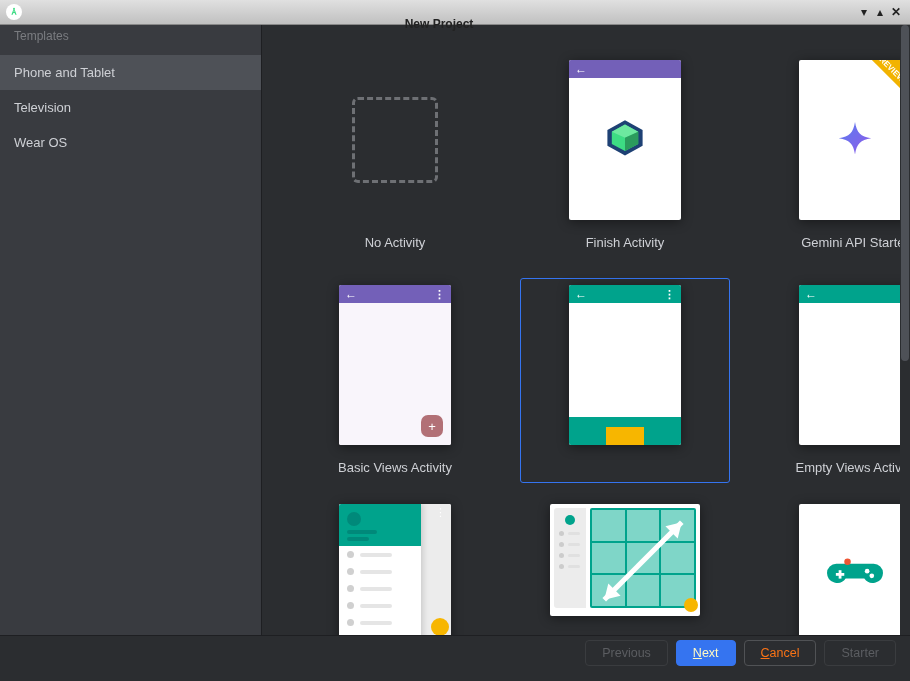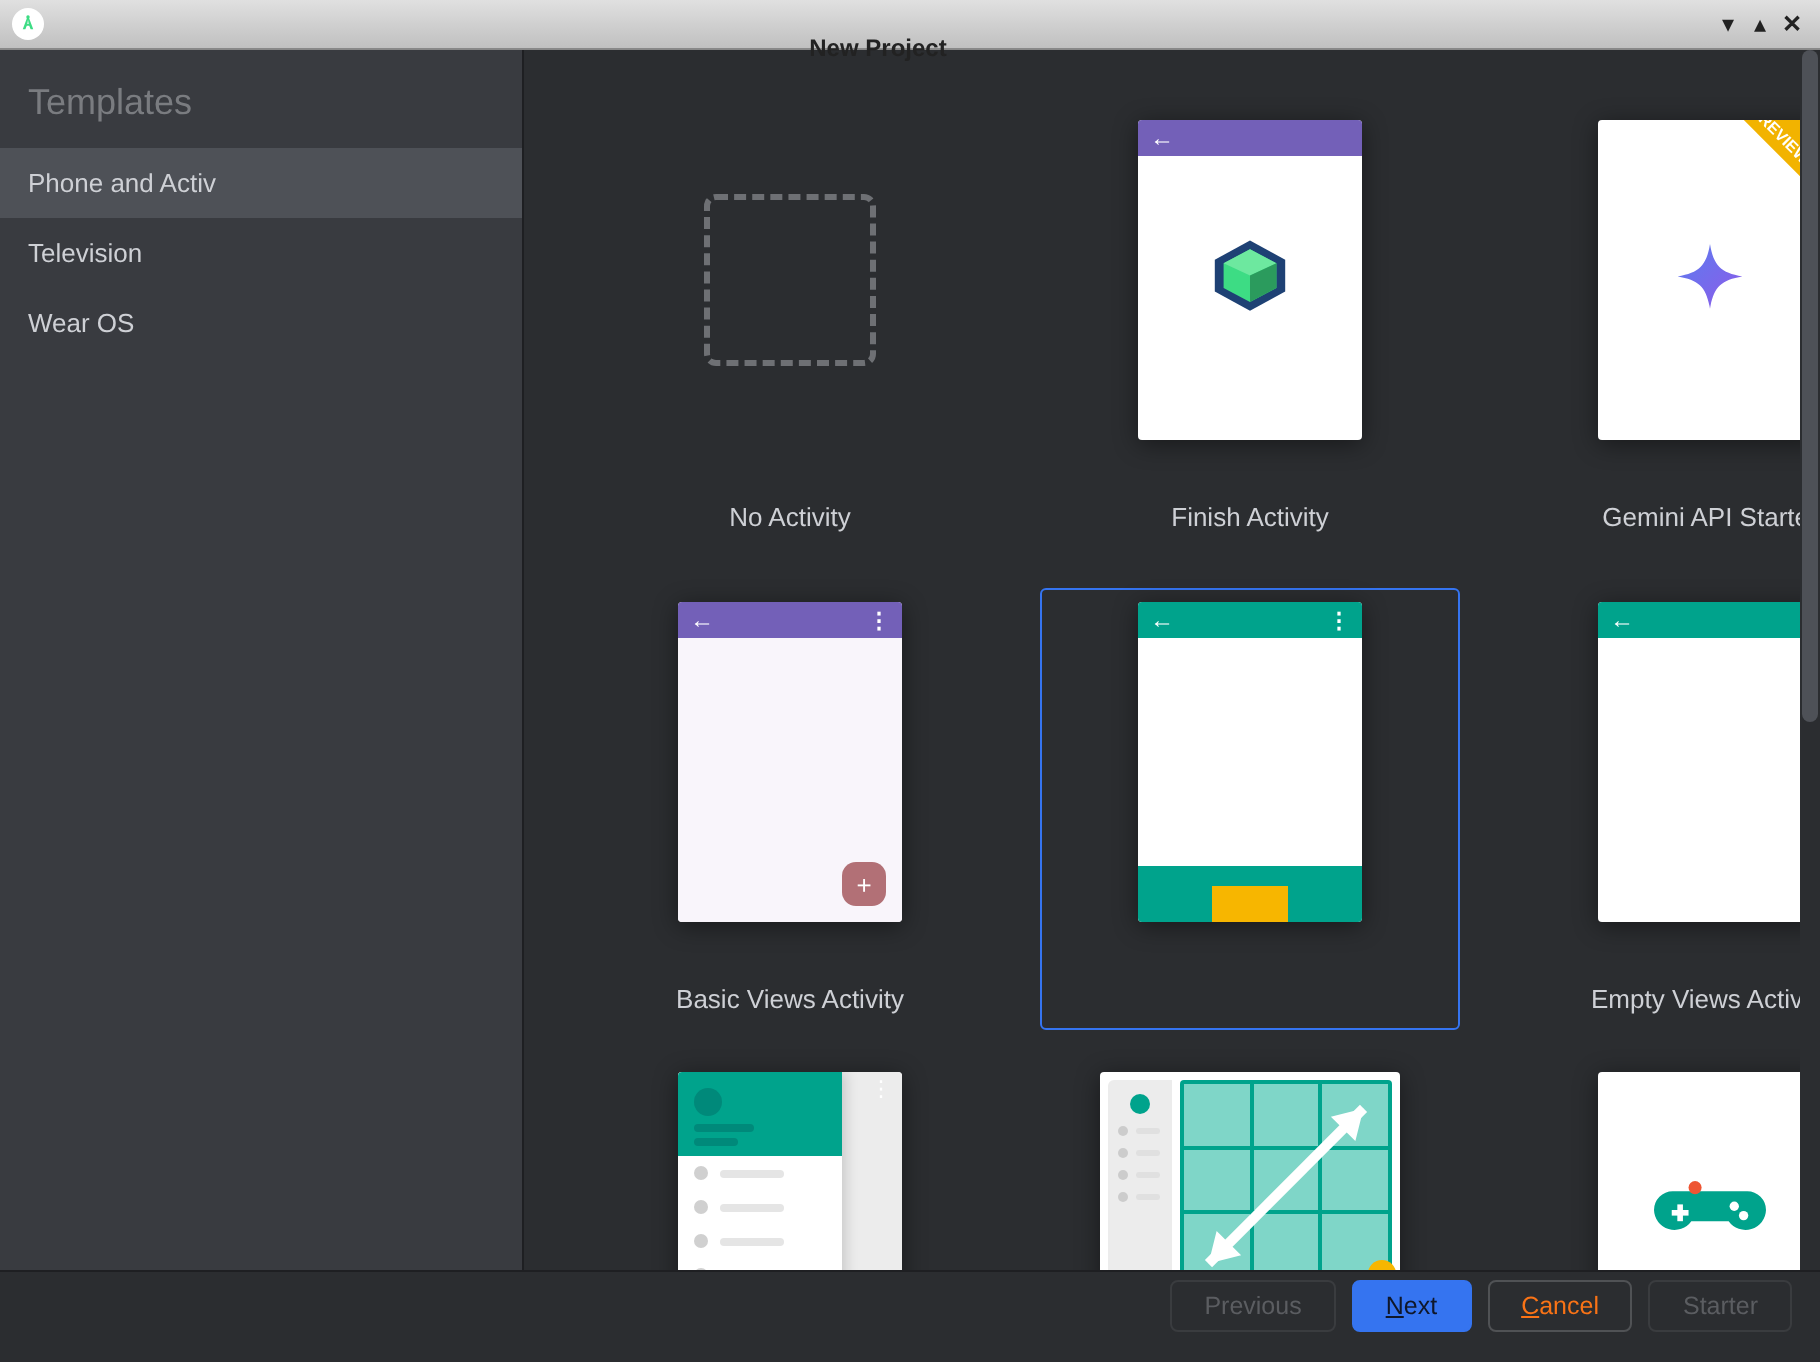--- a/index.html
+++ b/index.html
@@ -7,29 +7,29 @@
 
 
 .titlebar { height: 25px; background: linear-gradient(#e0e0e0,#c0c0c0); border-bottom:1px solid #888; display:flex; align-items:center; padding:0 6px; }
 .titlebar .app-icon { width:16px; height:16px; background:#fff; border-radius:50%; display:flex; align-items:center; justify-content:center; font-size:10px; color:#3574f0; font-weight:bold;}
 .titlebar .title { flex:1; text-align:center; font-size:12px; font-weight:bold; color:#222;margin-top:24px;}
 .titlebar .win-btn { width:16px; text-align:center; font-size:12px; color:#222; cursor:pointer;}
 
 
 .body-area { display:flex; height:610px; background:#2b2d30; }
 .sidebar { width:262px; background:#393b40; border-right:1px solid #1e1f22;}
-.sidebar-header { padding:16px 14px 12px; color:#7a7c80; font-size:18px;}
+.sidebar-header { padding:4px 14px 12px; color:#7a7c80; font-size:12px;}
 .sidebar-item { padding:10px 14px; color:#ced0d5; font-size:13px; cursor:pointer;}
 .sidebar-item.selected { background:#4e5157;}
 
 .content { flex:1; overflow-y:auto; padding:28px 28px 10px; }
 .grid { display:grid; grid-template-columns:repeat(3,1fr); gap:20px 20px; }
 .tpl { display:flex; flex-direction:column; align-items:center; cursor:pointer; padding:6px 4px 4px; border:1px solid transparent; border-radius:3px;}
 .tpl .thumb { width:112px; height:160px; background:#fff; position:relative; overflow:hidden; box-shadow:0 2px 12px rgba(0,0,0,0.45); border-radius:2px;}
-.tpl .label { margin-top:28px; font-size:13px; color:#ced0d5; text-align:center; white-space:nowrap; overflow:hidden; text-overflow:ellipsis; width:200px; padding:3px 4px;}
+.tpl .label { margin-top:12px; font-size:13px; color:#ced0d5; text-align:center; white-space:nowrap; overflow:hidden; text-overflow:ellipsis; width:200px; padding:3px 4px;}
 .tpl.selected { border-color:#3574f0;}
 .tpl.selected .label { background:#3a5488; color:#fff; border-radius:2px;}
 
 
 .no-activity-thumb { width:86px; height:86px; border:3px dashed #6e7074; border-radius:6px; margin:0 auto; }
 .tpl.no-activity .thumb { background:transparent; box-shadow:none; display:flex; align-items:center; justify-content:center;}
 
 
 .bar { height:18px; display:flex; align-items:center; padding:0 6px; justify-content:space-between;}
 .bar.purple { background:#7360b8;}
@@ -78,21 +78,21 @@
 .resp-thumb .arrow { position:absolute; left:38px; right:2px; top:-22px; bottom:2px; pointer-events:none;}
 .resp-thumb .fab2 { position:absolute; right:-2px; bottom:-4px; width:14px; height:14px; border-radius:50%; background:#f7b600;}
 
 
 .gamepad { position:absolute; top:50%; left:50%; transform:translate(-50%,-50%); width:56px; height:40px;}
 
 
 .footer { height:34px; background:#2b2d30; border-top:1px solid #1e1f22; display:flex; align-items:center; justify-content:flex-end; padding:0 14px; gap:8px;}
 .btn { height:26px; padding:0 16px; border-radius:4px; font-size:12.5px; display:flex; align-items:center; cursor:pointer; border:1px solid #505255; background:#2b2d30; color:#f97316;}
 .btn.disabled { color:#5b5d61; border-color:#3a3c3f; cursor:default;}
-.btn.primary { background:#3574f0; border-color:#3574f0; color:#0f172a;}
+.btn.primary { background:#3574f0; border-color:#3574f0; color:#fef9c3;}
 .underline-first::first-letter { text-decoration: underline; }
 
 .scrollbar { position:absolute; right:0; top:25px; bottom:46px; width:10px; background:#2b2d30;}
 .scrollbar .thumb-sb { position:absolute; right:1px; top:0; width:8px; height:55%; background:#4e5157; border-radius:4px;}
 </style>
 </head>
 <body>
 
 <div class="titlebar">
   <div class="app-icon">
@@ -103,21 +103,21 @@
   </div>
   <div class="title">New Project</div>
   <div class="win-btn">▾</div>
   <div class="win-btn">▴</div>
   <div class="win-btn" style="font-weight:bold;">✕</div>
 </div>
 
 <div class="body-area">
   <div class="sidebar">
     <div class="sidebar-header">Templates</div>
-    <div class="sidebar-item selected"><span>Phone and Activ</span></div>
+    <div class="sidebar-item selected"><span>Phone and Tablet</span></div>
     <div class="sidebar-item"><span>Television</span></div>
     <div class="sidebar-item"><span>Wear OS</span></div>
   </div>
 
   <div class="content">
     <div class="grid">
 
       <div class="tpl no-activity">
         <div class="thumb">
           <div class="no-activity-thumb"></div>

